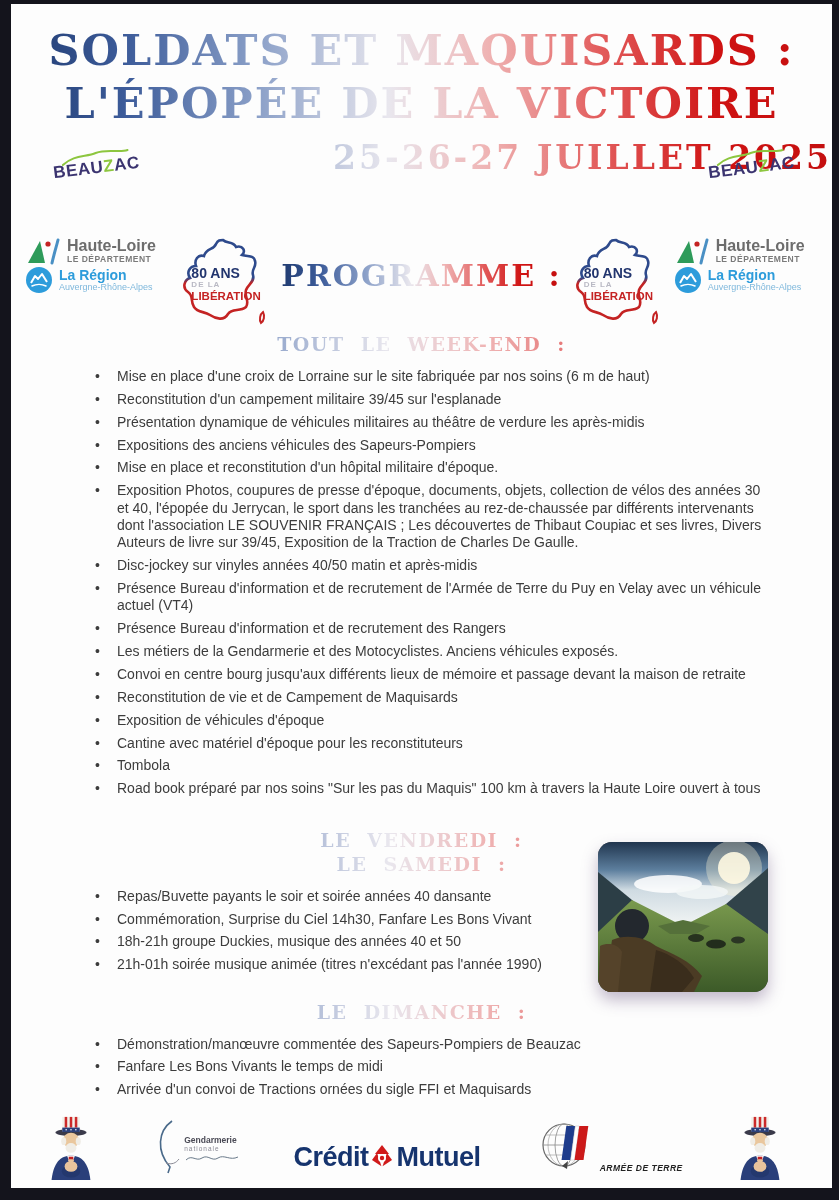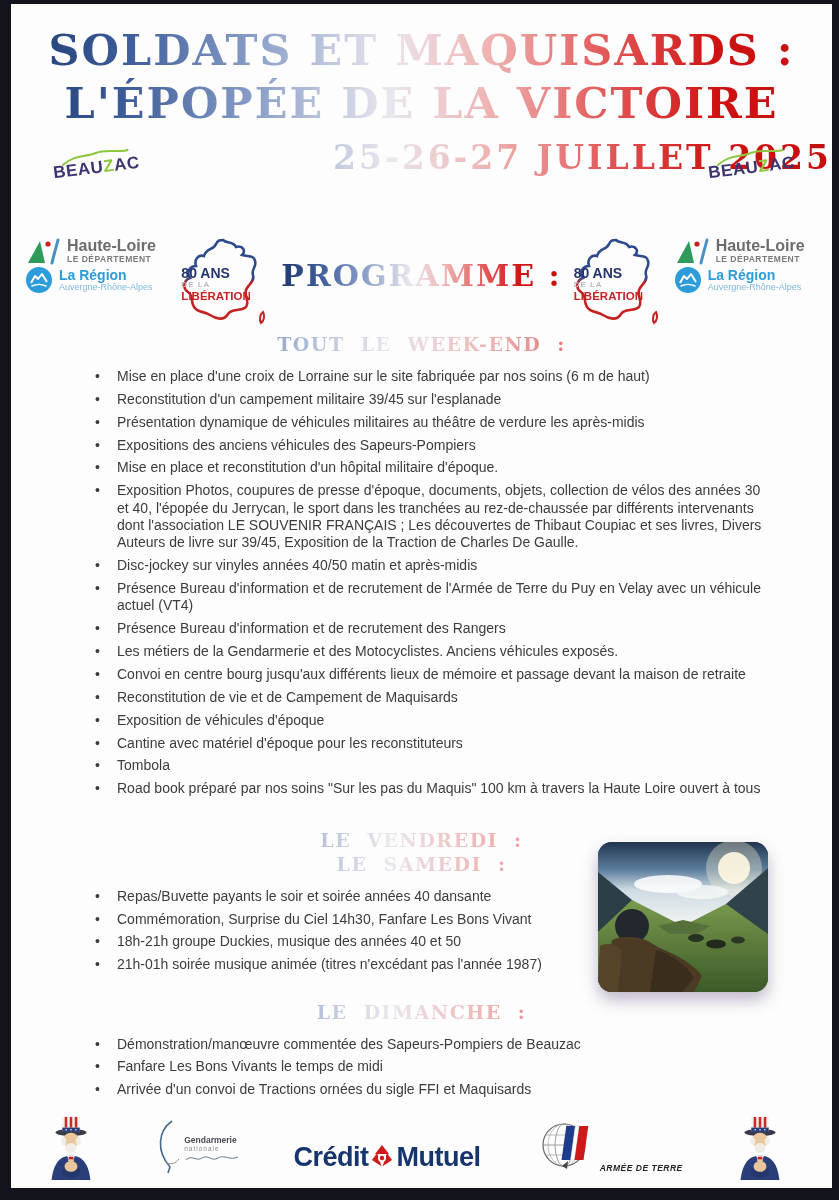--- a/index.html
+++ b/index.html
@@ -35,21 +35,21 @@
     margin-top:58px;padding:0 14px;height:92px;
   }
   .inst-stack{width:170px;display:flex;flex-direction:column;gap:0;}
   .inst{display:flex;align-items:center;gap:6px;}
   .inst-txt{display:flex;flex-direction:column;line-height:1.05;}
   .hl-name{font-size:16px;font-weight:700;color:#6d6d6d;}
   .hl-sub{font-size:8.5px;font-weight:700;color:#7a7a7a;letter-spacing:.5px;}
   .reg-name{font-size:14px;font-weight:700;color:#2d9cdb;}
   .reg-sub{font-size:9px;color:#7fb8dc;}
   .lib-logo{position:relative;width:112px;height:92px;flex:none;}
-  .lib-logo .lib-text{position:absolute;left:12px;top:30px;line-height:1.1;}
+  .lib-logo .lib-text{position:absolute;left:22px;top:30px;line-height:1.1;}
   .lib-80{font-size:14px;font-weight:800;color:#22356e;font-family:"Liberation Sans",sans-serif;}
   .lib-dela{font-size:8px;color:#b9b9c4;font-weight:700;letter-spacing:1px;}
   .lib-lib{font-size:11.5px;font-weight:800;color:#c42323;}
   .program{font-size:30px;letter-spacing:2px;margin-top:22px;white-space:nowrap;text-align:center;}
   
   .sec-heading{
     text-align:center;font-size:19px;letter-spacing:1.5px;word-spacing:8px;line-height:24px;
   }
   .weekend-heading{margin-top:4px;}
   ul.bullets{
@@ -221,21 +221,21 @@
   <div class="sec sec-vendredi">
     <div class="flagtext sec-heading">LE VENDREDI :</div>
   </div>
 
   <div class="sec sec-samedi">
     <div class="flagtext sec-heading">LE SAMEDI :</div>
     <ul class="bullets">
         <li>Repas/Buvette payants le soir et soirée années 40 dansante</li>
         <li>Commémoration, Surprise du Ciel 14h30, Fanfare Les Bons Vivant</li>
         <li>18h-21h groupe Duckies, musique des années 40 et 50</li>
-        <li>21h-01h soirée musique animée (titres n'excédant pas l'année 1987)</li>
+        <li>21h-01h soirée musique animée (titres n'excédant pas l'année 1990)</li>
       </ul>
     <div class="samedi-photo">
       <svg width="170" height="150" viewBox="0 0 170 150">
         <defs>
           <linearGradient id="sky" x1="0" y1="0" x2="0" y2="1">
             <stop offset="0%" stop-color="#20354e"></stop>
               <stop offset="35%" stop-color="#5d7f9e"></stop>
             <stop offset="60%" stop-color="#cfdbe2"></stop>
               <stop offset="100%" stop-color="#eef2f2"></stop>
           </linearGradient>

